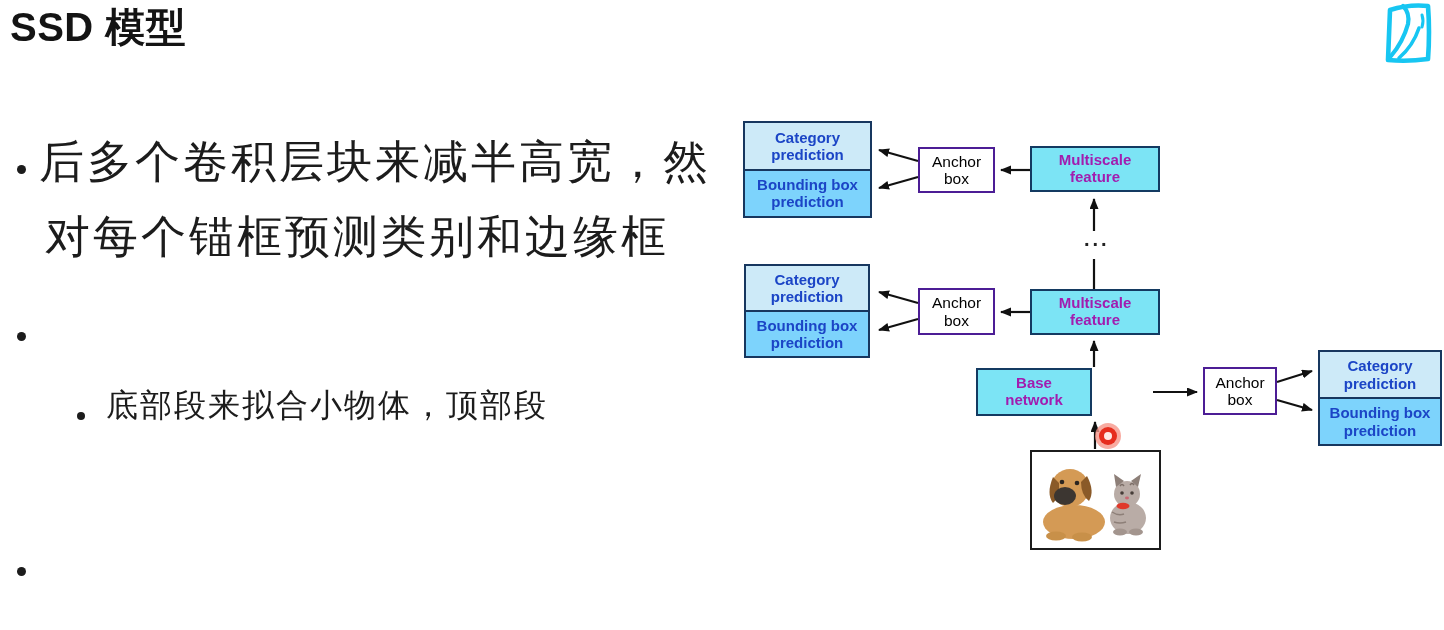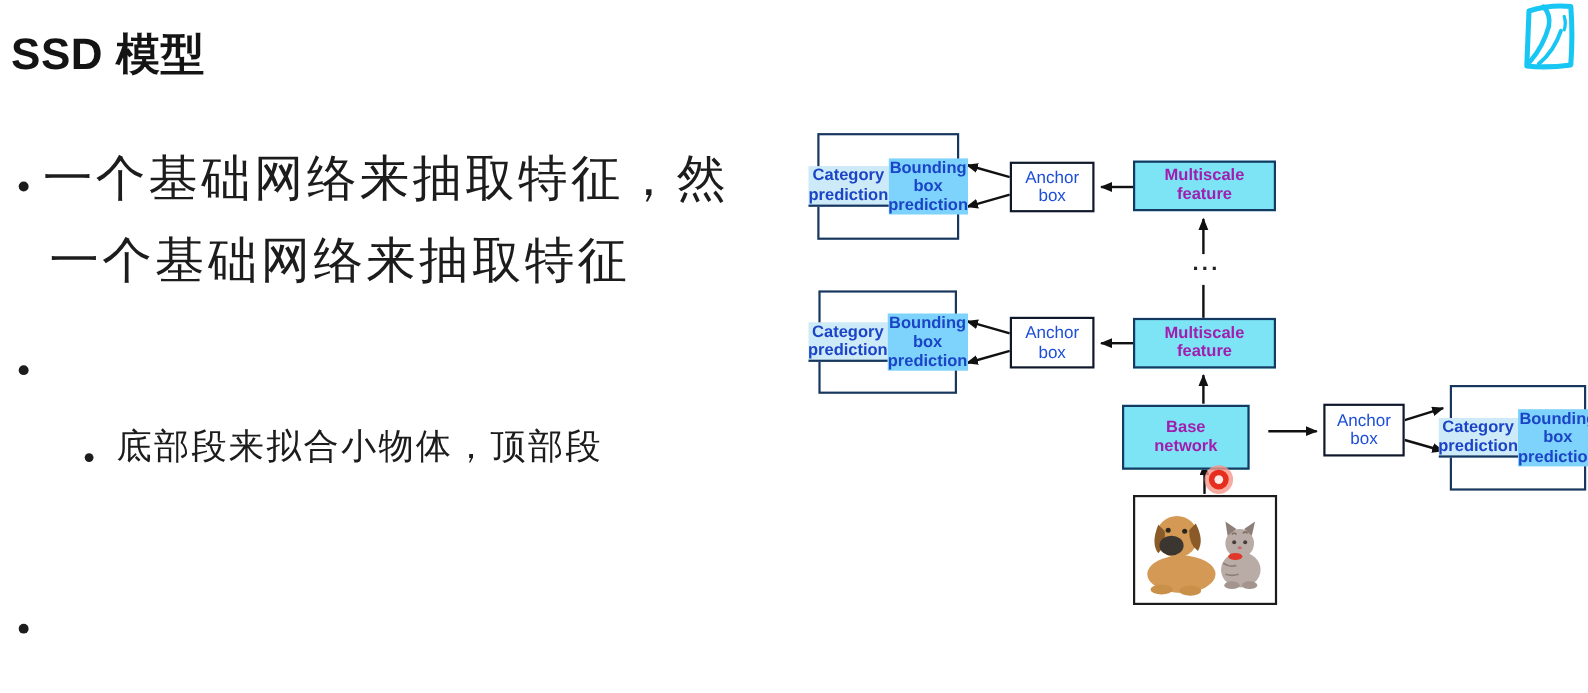--- a/index.html
+++ b/index.html
@@ -1,36 +1,36 @@
 <!DOCTYPE html>
 <html><head>
 <meta charset="utf-8">
 <style>
   html,body{margin:0;padding:0;background:#ffffff;}
   body{font-family:"Liberation Sans","DejaVu Sans",sans-serif;}
   .slide{position:relative;width:1444px;height:630px;background:#ffffff;overflow:hidden;}
   .abs{position:absolute;}
 
   
-  .title{position:absolute;left:10px;top:22px;font-size:40px;font-weight:700;color:#141414;letter-spacing:0.5px;margin:0;}
+  .title{position:absolute;left:10px;top:0;font-size:40px;font-weight:700;color:#141414;letter-spacing:0.5px;margin:0;}
   .btext{position:absolute;color:#1c1c1c;font-size:45px;font-weight:400;letter-spacing:3px;white-space:nowrap;line-height:1.1;}
   .btext.sub{font-size:32px;letter-spacing:2px;}
   .bdot{position:absolute;background:#1c1c1c;border-radius:50%;}
   .bdot.l1{width:9px;height:9px;}
   .bdot.l2{width:8px;height:8px;}
 
   
   .dbox{position:absolute;box-sizing:border-box;display:flex;align-items:center;justify-content:center;text-align:center;line-height:1.12;}
-  .pred{border:2.5px solid #17375f;padding:0;background:#fff;}
+  .pred{border:2.5px solid #17375f;flex-direction:column;padding:0;background:#fff;}
   .pred .cell{width:100%;box-sizing:border-box;flex:1;display:flex;align-items:center;justify-content:center;
               color:#1b45c6;font-size:15px;font-weight:700;text-align:center;line-height:1.15;}
   .pred .cell-top{background:#cdeaf8;border-bottom:2.5px solid #17375f;}
   .pred .cell-bottom{background:#7dd3fc;}
   .cyanbox{background:#7ce4f5;border:2.5px solid #143a61;color:#a21caf;font-size:15px;font-weight:700;}
-  .anchorbox{background:#ffffff;border:2px solid #0f172a;color:#1d4ed8;font-size:15.5px;font-weight:400;}
+  .anchorbox{background:#ffffff;border:2px solid #4c1d95;color:#000000;font-size:15.5px;font-weight:400;}
   .wrapspan{display:inline-block;text-align:center;}
   .ellipsis{position:absolute;color:#222;font-size:20px;font-weight:700;letter-spacing:3px;line-height:10px;}
 
   .imgbox{position:absolute;box-sizing:border-box;border:2.5px solid #1c1c1c;background:#ffffff;}
 
   .arrowsvg{position:absolute;left:0;top:0;pointer-events:none;}
 </style>
 </head>
 <body>
 
@@ -39,22 +39,22 @@
   <h1 class="title">SSD 模型</h1>
 
   <svg class="abs" style="left:1382px;top:1px;" width="54" height="64" viewBox="0 0 54 64">
     <path d="M8 9 Q27 3 46 5 Q48 31 46 58 Q25 61 6 59 Q7 34 8 9 Z" fill="none" stroke="#17c6f2" stroke-width="4.6" stroke-linejoin="round"></path>
     <path d="M9 55 Q21 41 26 23 Q28 12 21 5" fill="none" stroke="#17c6f2" stroke-width="4.2" stroke-linecap="round"></path>
     <path d="M17 57 Q31 45 37 27" fill="none" stroke="#17c6f2" stroke-width="3.6" stroke-linecap="round"></path>
     <path d="M40 14 Q42 20 40 26" fill="none" stroke="#17c6f2" stroke-width="3" stroke-linecap="round"></path>
   </svg>
 
   <div class="bdot l1" style="left:17px;top:165px;"></div>
-  <div class="btext" style="left:39px;top:137px;">一个基础网络来抽取特征，然</div>
-  <div class="btext" style="left:45px;top:212px;">一个基础网络来抽取特征</div>
+  <div class="btext" style="left:39px;top:137px;">后多个卷积层块来减半高宽，然</div>
+  <div class="btext" style="left:45px;top:212px;">对每个锚框预测类别和边缘框</div>
 
   <div class="bdot l1" style="left:17px;top:332px;"></div>
 
   <div class="bdot l2" style="left:77px;top:412px;"></div>
   <div class="btext sub" style="left:106px;top:388px;">底部段来拟合小物体，顶部段</div>
 
   <div class="bdot l1" style="left:17px;top:567px;"></div>
 
   <svg class="arrowsvg" width="1444" height="630" viewBox="0 0 1444 630">
     <defs>
@@ -107,21 +107,21 @@
   </div>
 
   <div class="dbox anchorbox" style="left:918px;top:288px;width:77px;height:47px;">
     <span class="wrapspan" style="max-width:54px;">Anchor box</span>
   </div>
 
   <div class="dbox cyanbox" style="left:1030px;top:289px;width:130px;height:46px;">
     <span class="wrapspan" style="max-width:90px;">Multiscale feature</span>
   </div>
 
-  <div class="dbox cyanbox" style="left:1020px;top:368px;width:116px;height:59px;">
+  <div class="dbox cyanbox" style="left:976px;top:368px;width:116px;height:48px;">
     <span class="wrapspan" style="max-width:70px;">Base network</span>
   </div>
 
   <div class="dbox anchorbox" style="left:1203px;top:367px;width:74px;height:48px;">
     <span class="wrapspan" style="max-width:54px;">Anchor box</span>
   </div>
 
   <div class="dbox pred" style="left:1318px;top:350px;width:124px;height:96px;">
     <div class="cell cell-top">Category prediction</div>
     <div class="cell cell-bottom">Bounding box prediction</div>

